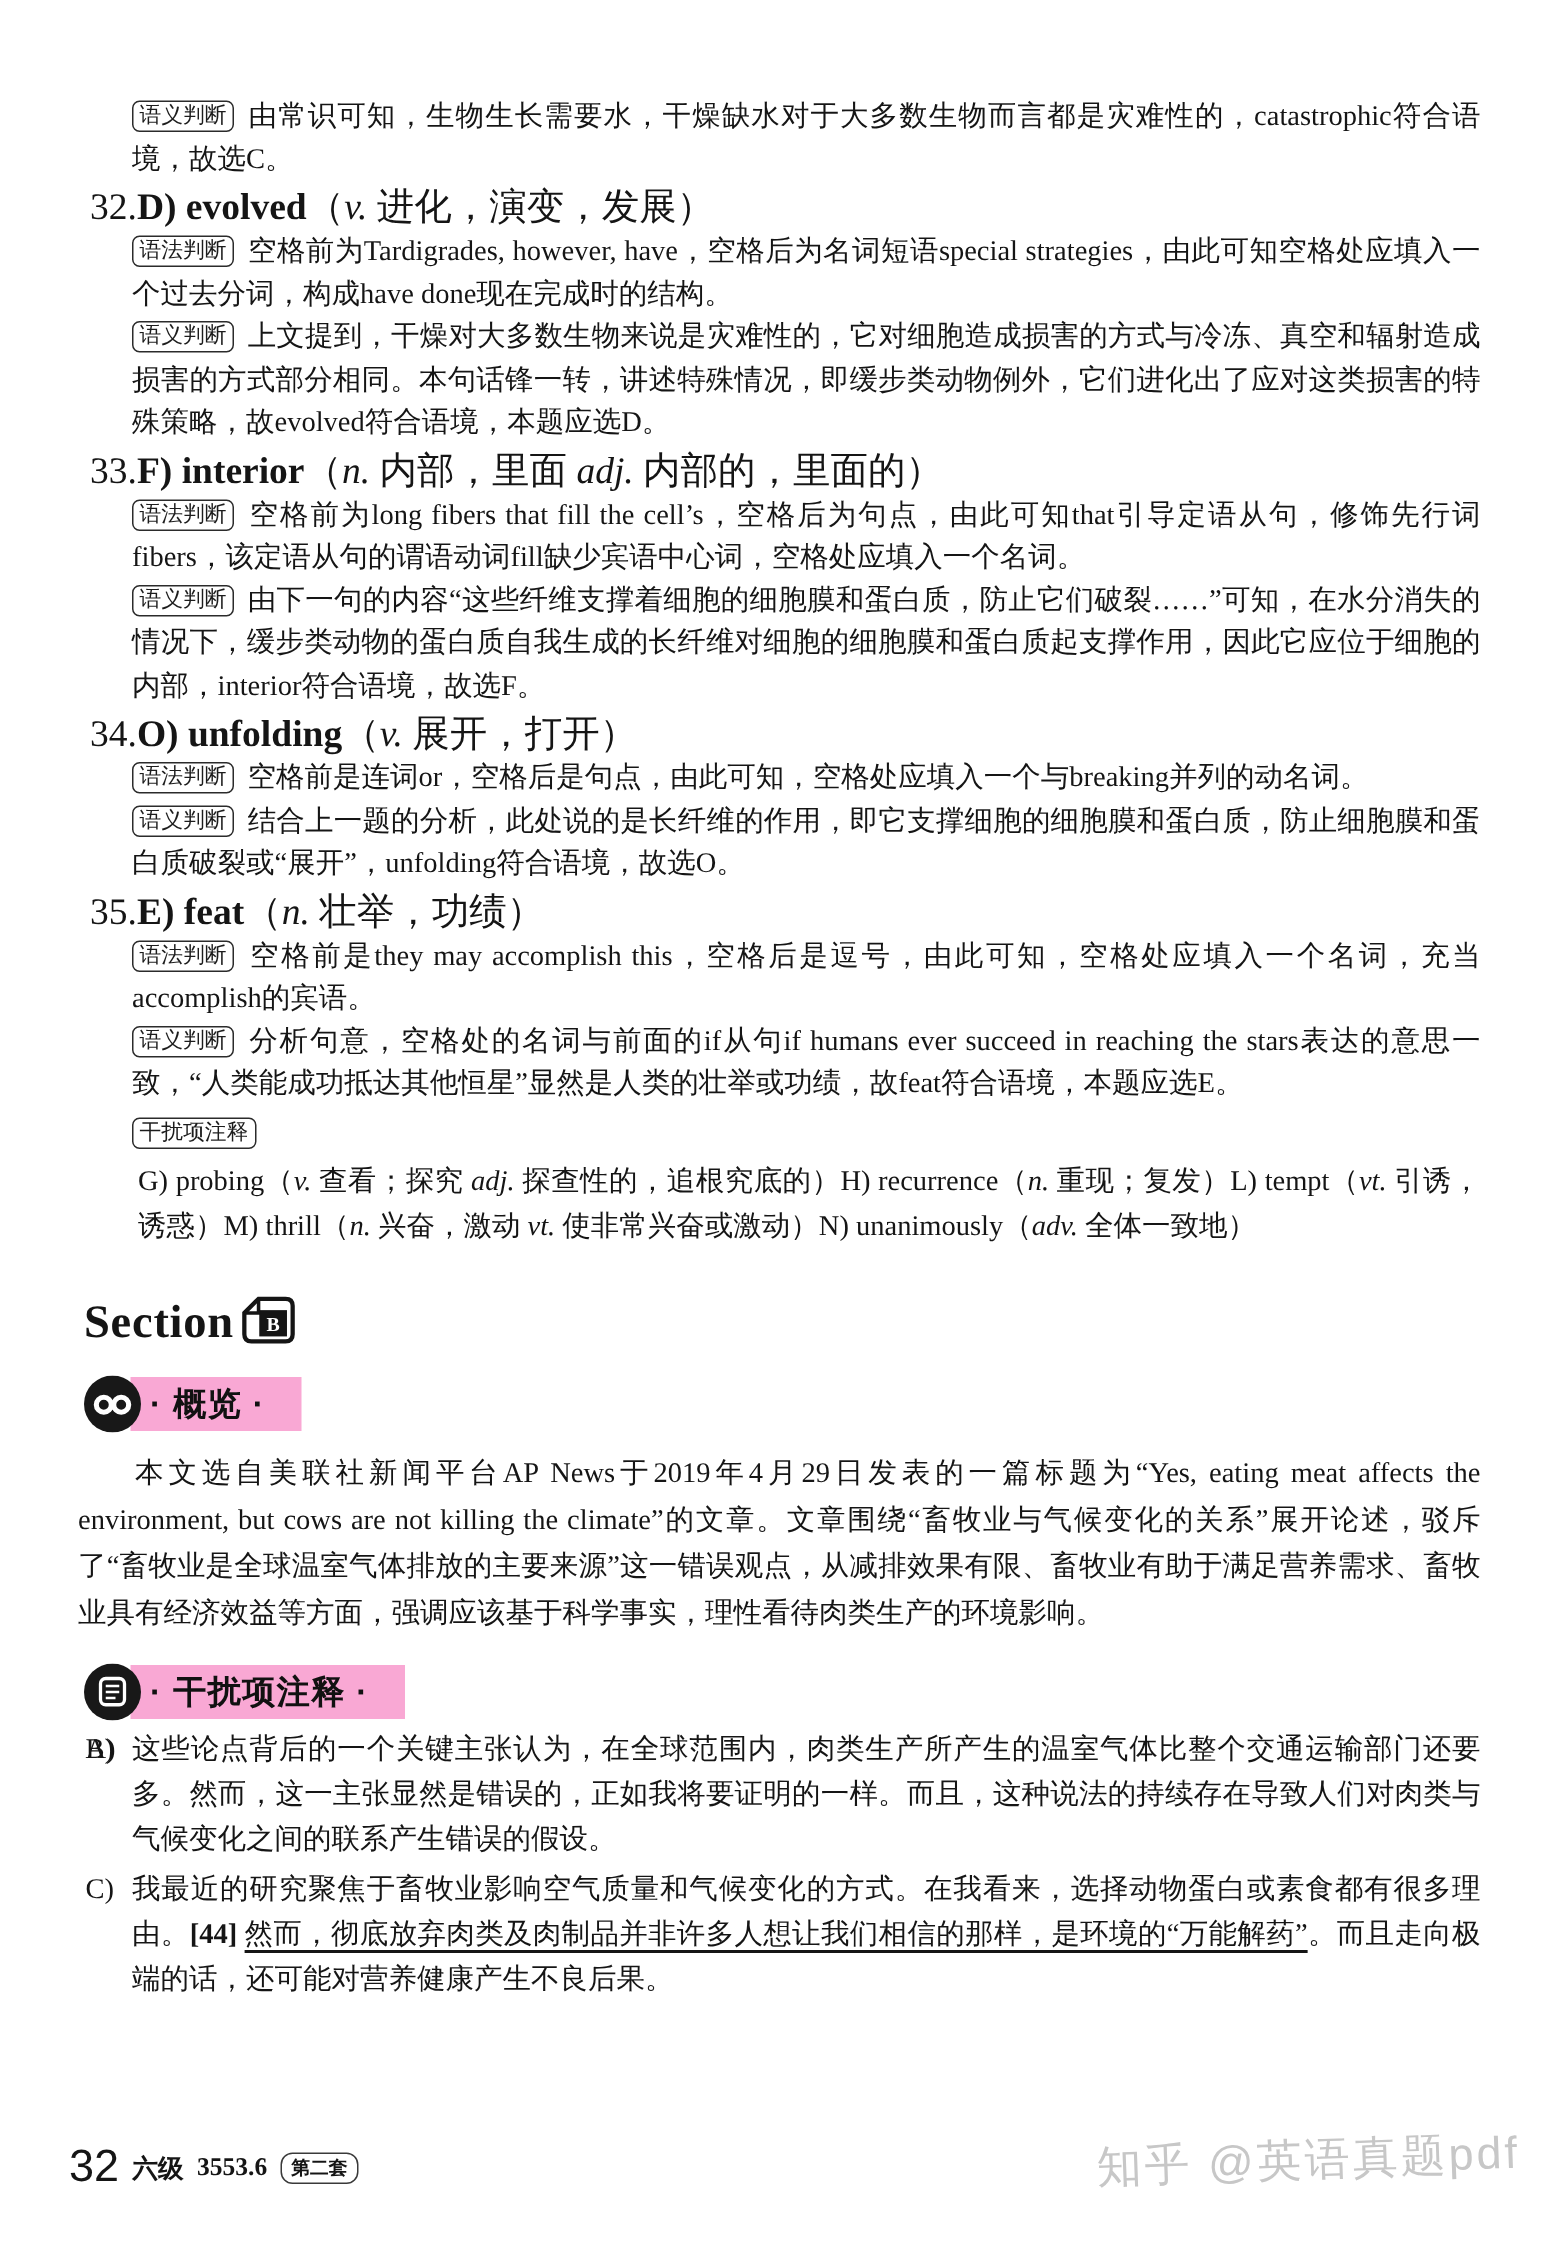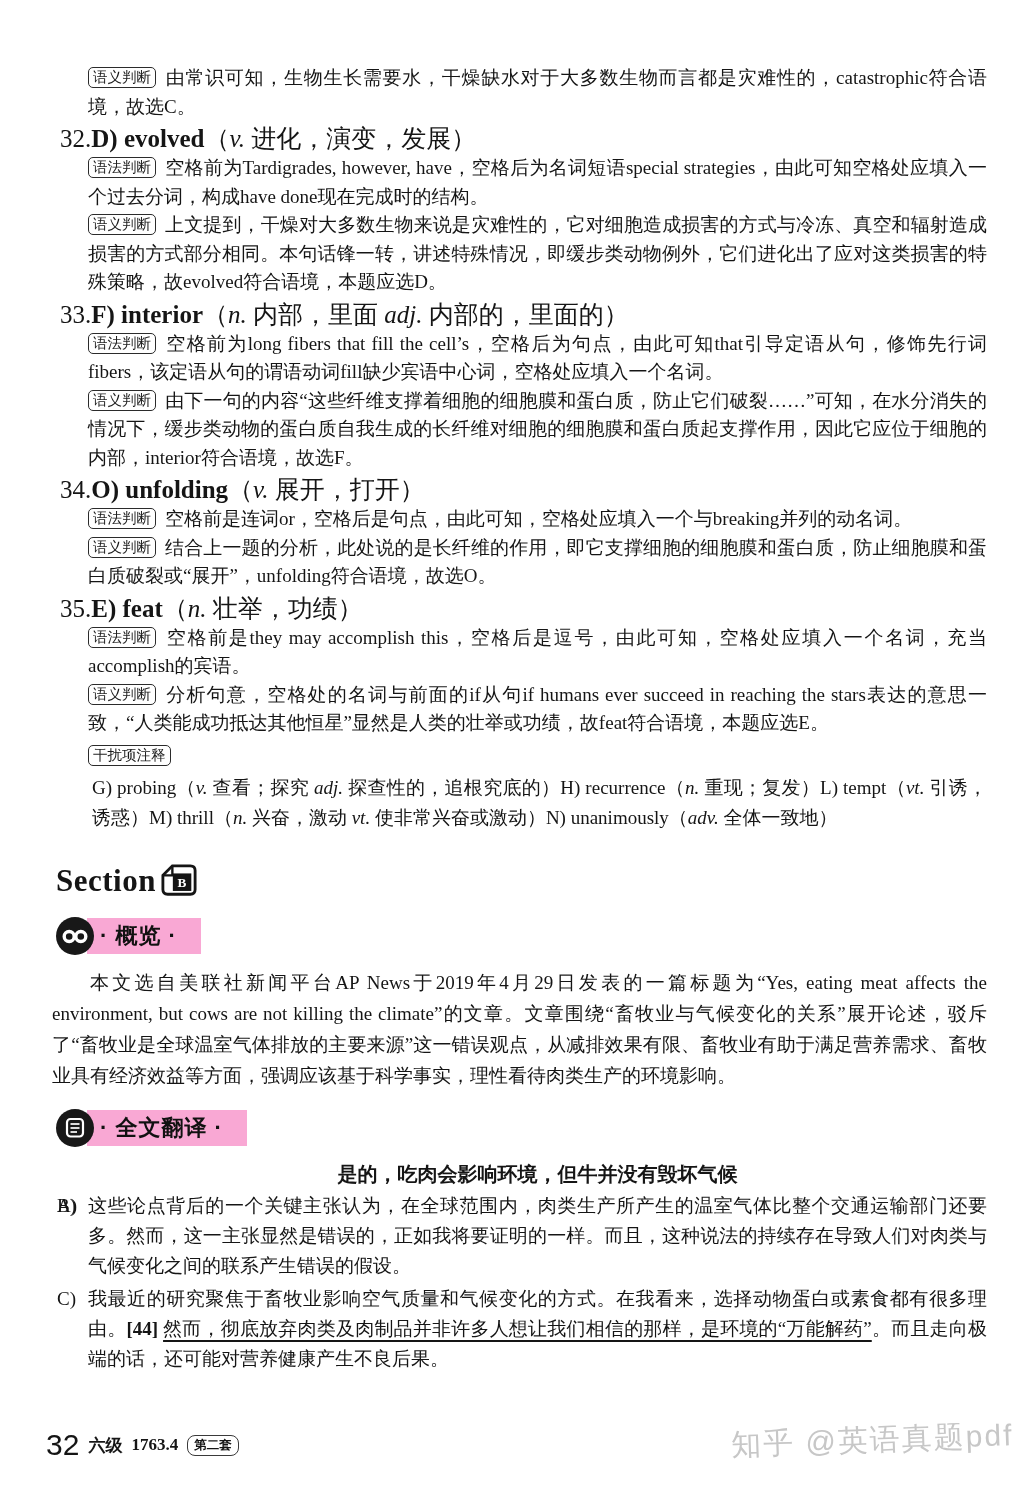--- a/index.html
+++ b/index.html
@@ -116,37 +116,36 @@
   <div class="feature-head">
     <span class="round-icon">
       <svg viewBox="0 0 38 38">
         <circle cx="19" cy="19" r="19" fill="#181818"></circle>
         <rect x="11" y="10" width="16" height="17.5" rx="3.5" fill="none" stroke="#ffffff" stroke-width="2.2"></rect>
         <line x1="14.5" y1="15" x2="23.5" y2="15" stroke="#ffffff" stroke-width="1.7"></line>
         <line x1="14.5" y1="19" x2="23.5" y2="19" stroke="#ffffff" stroke-width="1.7"></line>
         <line x1="14.5" y1="23" x2="21" y2="23" stroke="#ffffff" stroke-width="1.7"></line>
       </svg>
     </span>
-    <span class="feature-label">· 全文翻译 ·</span>
+    <span class="feature-label">· 干扰项注释 ·</span>
   </div>
 
-  <div class="trans-title">是的，吃肉会影响环境，但牛并没有毁坏气候</div>
 
   <p class="trans-p">
     <span class="plabel">A)</span>
   </p>
   <p class="trans-p">
     <span class="plabel">B)</span><span><span>这些论点背后的一个关键主张认为，在全球范围内，肉类生产所产生的温室气体比整个交通运输部门还要多。然而，这一主张显然是错误的，正如我将要证明的一样。而且，这种说法的持续存在导致人们对肉类与气候变化之间的联系产生错误的假设。</span></span>
   </p>
   <p class="trans-p">
     <span class="plabel">C)</span><span><span>我最近的研究聚焦于畜牧业影响空气质量和气候变化的方式。在我看来，选择动物蛋白或素食都有很多理由。</span><span class="b">[44] </span><span class="u">然而，彻底放弃肉类及肉制品并非许多人想让我们相信的那样，是环境的“万能解药”</span><span>。而且走向极端的话，还可能对营养健康产生不良后果。</span></span>
   </p>
 
 </div>
 
 <div class="footer">
   <span class="page-num">32</span>
   <span class="exam-label">六级</span>
-  <span class="date-label">1763.4</span>
+  <span class="date-label">3553.6</span>
   <span class="set-badge">第二套</span>
 </div>
 
 <div class="watermark">知乎 @英语真题pdf</div>
 
 </body></html>

